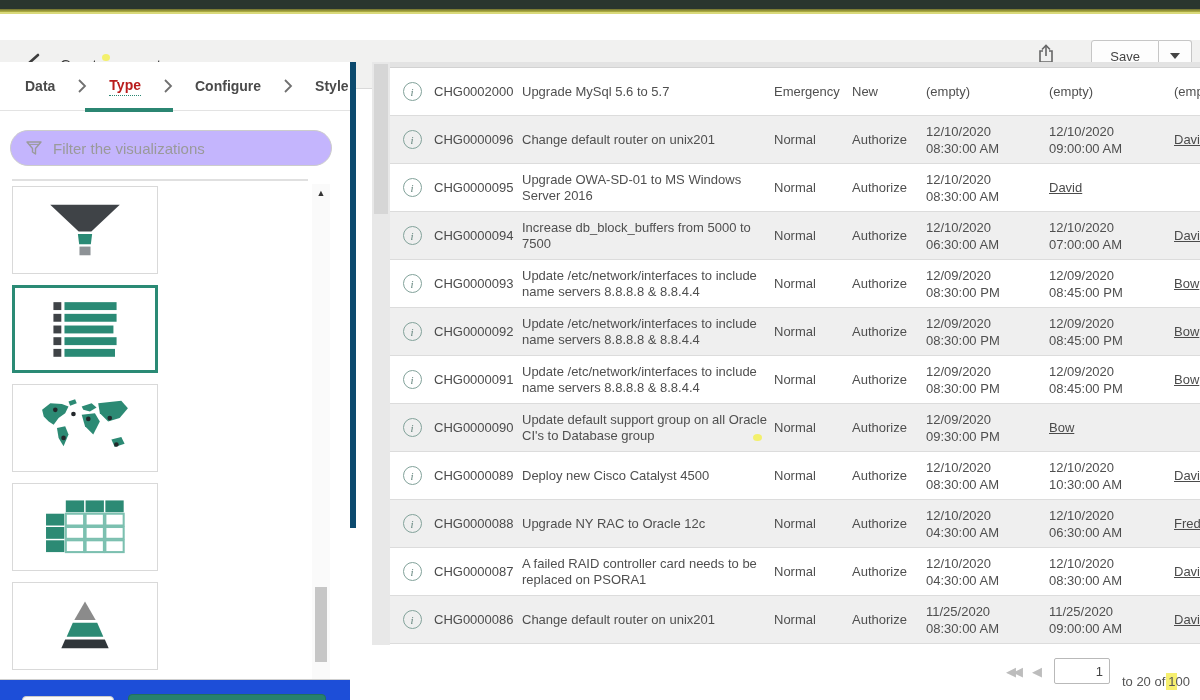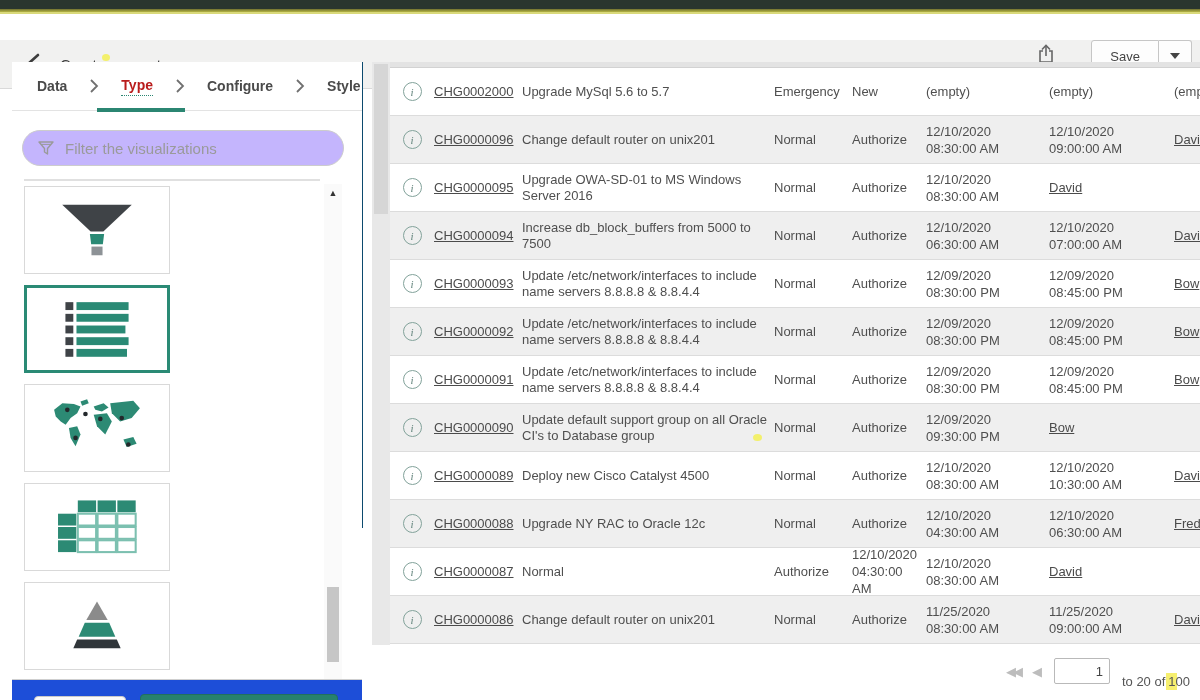--- a/index.html
+++ b/index.html
@@ -17,21 +17,21 @@
   .page-title{margin-left:14px;font-size:15px;color:#3d3d3d;}
   .header-right{position:absolute;right:8px;top:0;height:60px;display:flex;align-items:flex-start;gap:31px;}
   .share-btn{width:28px;height:28px;display:flex;align-items:center;justify-content:center;}
   .save-group{display:flex;}
   .save-btn{height:30px;padding:0 18px;background:#fdfdfd;border:1px solid #c6c6c6;border-radius:3px 0 0 3px;font-size:13px;color:#454545;display:flex;align-items:center;}
   .save-caret-btn{height:30px;width:32px;background:#fdfdfd;border:1px solid #c6c6c6;border-left:none;border-radius:0 3px 3px 0;display:flex;align-items:center;justify-content:center;}
   .caret-down{width:0;height:0;border-left:5px solid transparent;border-right:5px solid transparent;border-top:6px solid #444;}
   .edge-teal-btn{position:absolute;right:-6px;top:22px;width:20px;height:31px;background:#2b8672;border-radius:3px;}
 
   
-  .sidebar{position:absolute;left:12px;top:62px;width:350px;height:466px;background:#fff;border-right:1px solid #0c4a6e;}
+  .sidebar{position:absolute;left:0;top:62px;width:350px;height:466px;background:#fff;border-right:6px solid #0c4a6e;}
   .breadcrumb{position:relative;height:48px;border-bottom:1px solid #e3e3e3;display:flex;align-items:center;padding-left:25px;gap:22px;}
   .step{font-size:14px;font-weight:bold;color:#4a4a4a;}
   .step.active{color:#b91c1c;border-bottom:1px dotted #2b8672;padding-bottom:2px;}
   .crumb-chev{display:flex;align-items:center;}
   .active-bar{position:absolute;left:85px;bottom:-2px;width:88px;height:4px;background:#2b8672;}
   .filter-wrap{position:absolute;left:10px;top:68px;width:322px;height:36px;border:1px solid #ccc;border-radius:19px;background:#c4b5fd;display:flex;align-items:center;box-sizing:border-box;}
   .filter-wrap svg{margin-left:14px;}
   .filter-input{border:none;outline:none;flex:1;margin-left:8px;font-size:15px;color:#555;background:transparent;font-family:"Liberation Sans",sans-serif;}
   .filter-input::placeholder{color:#9a9a9a;}
   .partial-line{position:absolute;left:12px;top:117px;width:296px;height:2px;background:#e0e0e0;}
@@ -52,21 +52,21 @@
   .tablearea{position:absolute;left:390px;top:62px;width:810px;height:638px;background:#fff;}
   .left-scroll-strip{position:absolute;left:-18px;top:0;width:18px;height:583px;background:#e8e8e8;}
   .left-scroll-thumb{position:absolute;left:-16px;top:2px;width:14px;height:150px;background:#d6d6d6;}
   .table-header-sliver{position:absolute;left:0;top:0;width:810px;height:6px;background:#e3e3e3;border-bottom:1px solid #d2d2d2;box-sizing:border-box;}
   .table-body{position:absolute;left:0;top:6px;width:810px;}
   .trow{display:grid;grid-template-columns:44px 88px 252px 78px 74px 123px 125px 1fr;align-items:center;height:48px;font-size:13px;color:#4f4f4f;border-bottom:1px solid #dcdcdc;background:#fff;box-sizing:border-box;}
   .trow.alt{background:#efefef;}
   .c{overflow:hidden;}
   .c.ic{display:flex;justify-content:center;}
   .icirc{width:17px;height:17px;border:1px solid #82a29a;border-radius:50%;color:#61837b;font-size:11px;font-style:italic;font-family:"Liberation Serif",serif;display:flex;align-items:center;justify-content:center;}
-  .c.num{text-decoration:underline;color:#4b4b4b;cursor:pointer;}
+  .c.num{color:#4b4b4b;cursor:pointer;}
   .c.desc{line-height:16px;}
   .c.date{padding-right:12px;line-height:17px;}
   .c.name{text-decoration:underline;color:#4b4b4b;white-space:nowrap;cursor:pointer;}
   .c.name.plain{text-decoration:none;color:#4f4f4f;}
 
   
   .pagination{position:absolute;right:10px;top:594px;height:30px;display:flex;align-items:center;gap:12px;font-size:13px;color:#555;}
   .pg-first,.pg-prev{color:#bdbdbd;font-size:13px;letter-spacing:-3px;cursor:default;}
   .pg-prev{letter-spacing:0;}
   .pg-input{width:46px;height:22px;border:1px solid #b9b9b9;border-radius:2px;text-align:right;font-size:13px;color:#444;padding-right:6px;font-family:"Liberation Sans",sans-serif;}
@@ -352,20 +352,21 @@
           <div class="c state">Authorize</div>
           <div class="c date">12/10/2020 04:30:00 AM</div>
           <div class="c date">12/10/2020 06:30:00 AM</div>
           <a class="c name">Fred</a>
         </div>
         <div class="trow">
           <div class="c ic">
             <span class="icirc">i</span>
           </div>
           <a class="c num">CHG0000087</a>
+          <div class="c desc">A failed RAID controller card needs to be replaced on PSORA1</div>
           <div class="c pri">Normal</div>
           <div class="c state">Authorize</div>
           <div class="c date">12/10/2020 04:30:00 AM</div>
           <div class="c date">12/10/2020 08:30:00 AM</div>
           <a class="c name">David</a>
         </div>
         <div class="trow alt">
           <div class="c ic">
             <span class="icirc">i</span>
           </div>

